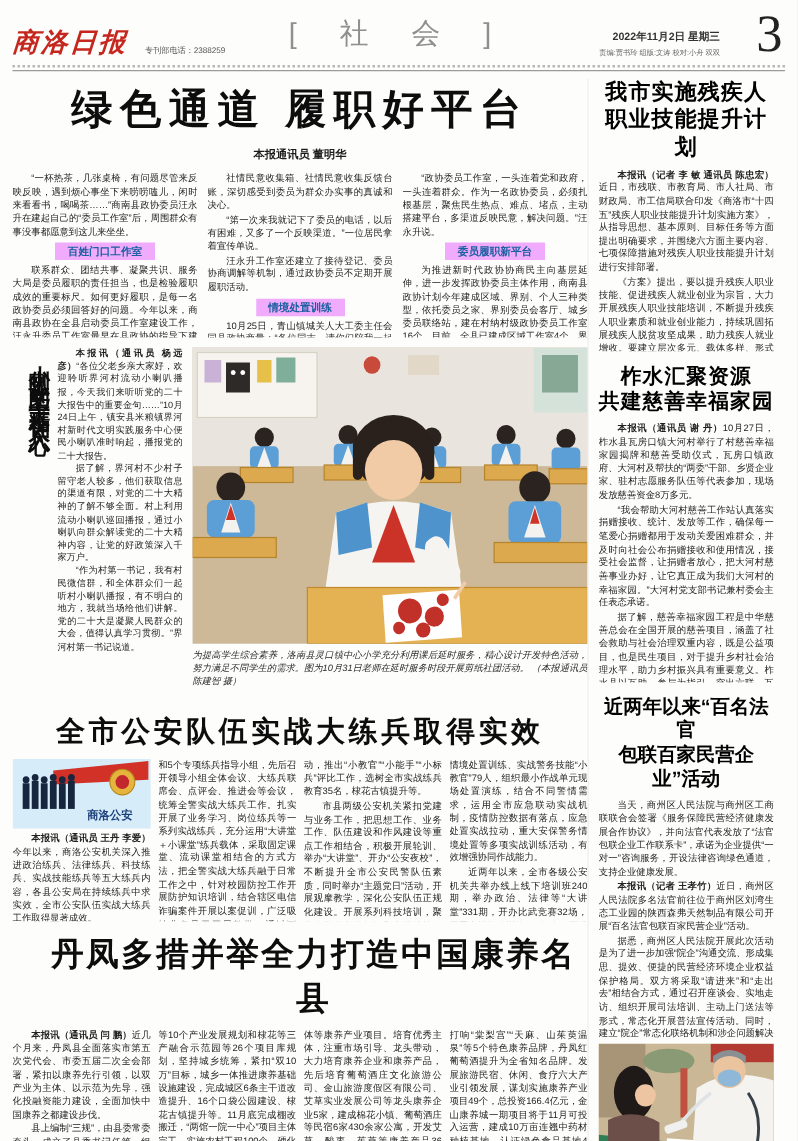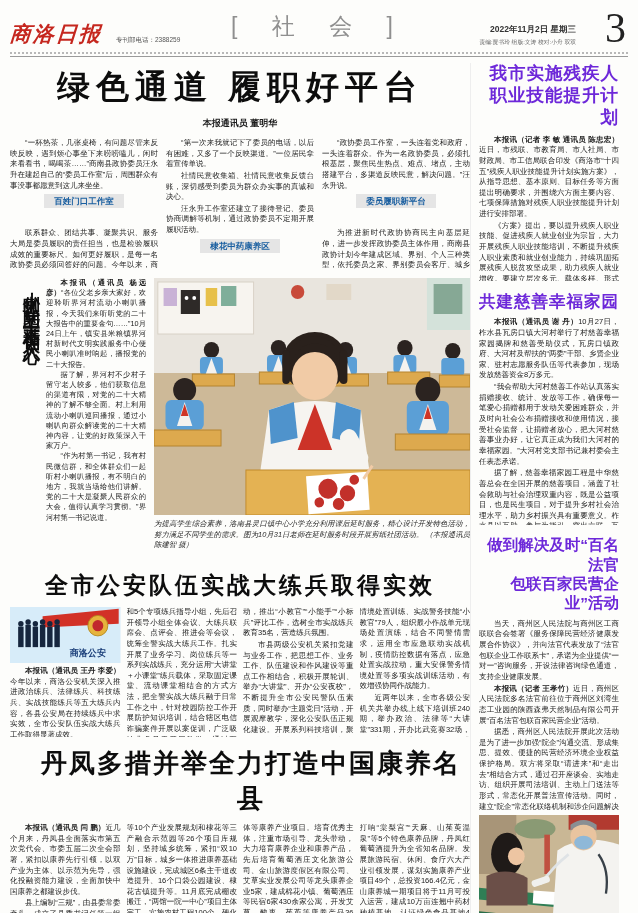--- a/index.html
+++ b/index.html
@@ -30,22 +30,22 @@
   .body-text { font-size:7.5px; line-height:1.42; text-align:justify; color:#222; }
   .body-text p { text-indent:2em; margin-bottom:1px; }
   .lead { font-weight:bold; }
 
   
   .a1-head { text-align:center; font-size:33px; font-weight:bold; letter-spacing:6px;
              color:#0d0d0d; margin-top:2px; }
   .a1-byline { text-align:center; font-size:9px; font-weight:bold; margin:7px 0 8px 0; }
   .a1-cols { display:flex; gap:8px; height:132px; overflow:hidden; }
   .a1-cols .col { flex:1; overflow:hidden; }
-  .subhead { display:block; width:fit-content; margin:3px auto 20px auto; padding:1px 10px;
-             background:#e5e5e5; color:#1a5fa0; font-weight:bold; font-size:8.5px; }
+  .subhead { display:block; width:fit-content; margin:3px auto 3px auto; padding:1px 10px;
+             background:#f0abfc; color:#1a5fa0; font-weight:bold; font-size:8.5px; }
 
   
   .mid-band { display:flex; gap:8px; margin-top:8px; height:284px; }
   .laba { width:136px; overflow:hidden; position:relative; }
   .laba-headline { float:left; writing-mode:vertical-rl; text-orientation:upright;
         font-size:17px; font-weight:bold; letter-spacing:4px; line-height:1;
         height:252px; margin-right:6px; color:#0d0d0d; width:30px; }
   .laba-body { font-size:7.3px; line-height:1.4; text-align:justify; }
   .laba-body p { text-indent:2em; }
   .photo-wrap { flex:1; }
@@ -61,21 +61,21 @@
   .police-gfx { width:100%; height:56px; margin-bottom:3px; display:block; }
 
   
   .a4 { margin-top:9px; }
   .a4-head { text-align:center; font-size:26px; font-weight:bold; letter-spacing:2px; color:#0d0d0d;margin-left:22px; }
   .a4-cols { display:flex; gap:6px; height:128px; overflow:hidden; margin-top:7px; }
   .a4-cols .col { flex:1; overflow:hidden; }
 
   
   .side-art { margin-bottom:10px; }
-  .side-head { text-align:right; font-weight:bold; color:#6d28d9; line-height:1.25; }
+  .side-head { text-align:center; font-weight:bold; color:#000000; line-height:1.25; }
   .side-head.h1 { font-size:17.5px; letter-spacing:1px; }
   .side-head.h2 { font-size:16.5px; letter-spacing:1px; }
   .side-head.h3 { font-size:15.5px; }
   .side-body { margin-top:6px; overflow:hidden; }
   .side-body.b1 { height:146px; }
   .side-body.b2 { height:208px; }
   .side-body.b3 { height:192px; }
   .doc-photo { width:100%; height:116px; background:#c9b795; display:block; margin-top:4px; }
 </style>
 </head>
@@ -103,24 +103,24 @@
         <div class="a1-head">绿色通道  履职好平台</div>
         <div class="a1-byline">本报通讯员  董明华</div>
         <div class="a1-cols body-text">
           <div class="col">
             <p>“一杯热茶，几张桌椅，有问题尽管来反映反映，遇到烦心事坐下来唠唠嗑儿，闲时来看看书，喝喝茶……”商南县政协委员汪永升在建起自己的“委员工作室”后，周围群众有事没事都愿意到这儿来坐坐。</p>
             <span class="subhead">百姓门口工作室</span>
             <p>联系群众、团结共事、凝聚共识、服务大局是委员履职的责任担当，也是检验履职成效的重要标尺。如何更好履职，是每一名政协委员必须回答好的问题。今年以来，商南县政协在全县启动委员工作室建设工作，汪永升委员工作室最早在县政协的指导下建立起来。从那以后，工作室成了汪永升联系群众的重要地方。</p>
 
           </div>
           <div class="col">
+            <p>社情民意收集箱、社情民意收集反馈台账，深切感受到委员为群众办实事的真诚和决心。</p>
             <p>“第一次来我就记下了委员的电话，以后有困难，又多了一个反映渠道。”一位居民拿着宣传单说。</p>
-            <p>社情民意收集箱、社情民意收集反馈台账，深切感受到委员为群众办实事的真诚和决心。</p>
             <p>汪永升工作室还建立了接待登记、委员协商调解等机制，通过政协委员不定期开展履职活动。</p>
-            <span class="subhead">棣花中药康养区</span>
+            <span class="subhead">情境处置训练</span>
             <p>10月25日，青山镇城关人大工委主任会同县政协商量：“各位同志，请你们陪我一起去看看五里桥村城乡环境卫生，现在记录给群众想想吧！”</p>
 
           </div>
           <div class="col">
             <p>“政协委员工作室，一头连着党和政府，一头连着群众。作为一名政协委员，必须扎根基层，聚焦民生热点、难点、堵点，主动搭建平台，多渠道反映民意，解决问题。”汪永升说。</p>
             <span class="subhead">委员履职新平台</span>
             <p>为推进新时代政协协商民主向基层延伸，进一步发挥政协委员主体作用，商南县政协计划今年建成区域、界别、个人三种类型，依托委员之家、界别委员会客厅、城乡委员联络站，建在村纳村级政协委员工作室16个。目前，全县已建成区域工作室4个，界别工作室2个，委员工作室1个，其他工作室正在加快建设。</p>
 
           </div>
         </div>
@@ -250,21 +250,21 @@
               <circle cx="97" cy="20" r="6" fill="#c1272d"></circle>
               <text x="66" y="52" font-size="10" font-weight="bold" fill="#1b3f7a">商洛公安</text>
             </svg>
             <p><span class="lead">本报讯（通讯员 王丹 李爱）</span><span>今年以来，商洛公安机关深入推进政治练兵、法律练兵、科技练兵、实战技能练兵等五大练兵内容，各县公安局在持续练兵中求实效，全市公安队伍实战大练兵工作取得显著成效。</span></p>
 
           </div>
           <div class="col">
             <p style="text-indent:0">和5个专项练兵指导小组，先后召开领导小组全体会议、大练兵联席会、点评会、推进会等会议，统筹全警实战大练兵工作。扎实开展了业务学习、岗位练兵等一系列实战练兵，充分运用“大讲堂＋小课堂”练兵载体，采取固定课堂、流动课堂相结合的方式方法，把全警实战大练兵融于日常工作之中，针对校园防控工作开展防护知识培训，结合辖区电信诈骗案件开展以案促训，广泛吸纳业务骨干开展教学，通过互动、研讨、交流、点评等方式，破解难题，打造品牌，确保原汁原味工作任务完成。结合考核评比练兵，围绕开展六大竞赛活</p>
           </div>
           <div class="col">
-            <p style="text-indent:0">动，推出“小教官”“小能手”“小标兵”评比工作，选树全市实战练兵教育35名，营造练兵氛围。</p>
+            <p style="text-indent:0">动，推出“小教官”“小能手”“小标兵”评比工作，选树全市实战练兵教育35名，棣花古镇提升等。</p>
             <p>市县两级公安机关紧扣党建与业务工作，把思想工作、业务工作、队伍建设和作风建设等重点工作相结合，积极开展轮训、举办“大讲堂”、开办“公安夜校”，不断提升全市公安民警队伍素质，同时举办“主题党日”活动，开展观摩教学，深化公安队伍正规化建设。开展系列科技培训，聚焦全警信息化知识和实操技能，以30项信息化练兵课题，开展实操比武应用信息化对抗竞赛，相继开展联合实训式警械武装、基础技能技术测试、实弹射击等训练，常态警</p>
           </div>
           <div class="col">
             <p style="text-indent:0">情境处置训练、实战警务技能“小教官”79人，组织最小作战单元现场处置演练，结合不同警情需求，运用全市应急联动实战机制，疫情防控数据有落点，应急处置实战拉动，重大安保警务情境处置等多项实战训练活动，有效增强协同作战能力。</p>
             <p>近两年以来，全市各级公安机关共举办线上线下培训班240期，举办政治、法律等“大讲堂”331期，开办比武竞赛32场，开展实操拉动训练125场次，圆满完成了近年各项重大活动安保任务，全市刑事案件立案总量同比下降21%，八类主要刑事案件数同比下降34%，各类岗位案件整固同比下降14%，公安队伍履职能力水平不断提升。</p>
           </div>
         </div>
       </div>
 
       <div class="a4">
@@ -296,32 +296,33 @@
           <div>职业技能提升计划</div>
         </div>
         <div class="side-body body-text b1">
           <p><span class="lead">本报讯（记者 李 敏 通讯员 陈忠宏）</span><span>近日，市残联、市教育局、市人社局、市财政局、市工信局联合印发《商洛市“十四五”残疾人职业技能提升计划实施方案》，从指导思想、基本原则、目标任务等方面提出明确要求，并围绕六方面主要内容、七项保障措施对残疾人职业技能提升计划进行安排部署。</span></p>
           <p>《方案》提出，要以提升残疾人职业技能、促进残疾人就业创业为宗旨，大力开展残疾人职业技能培训，不断提升残疾人职业素质和就业创业能力，持续巩固拓展残疾人脱贫攻坚成果，助力残疾人就业增收。要建立层次多元、载体多样、形式多样、管理规范的残疾人职业技能培训体系，以就业技能培训、岗位技能提升培训、创业创新培训、中高技能人才培训、用人单位及就业服务人员培训为主要内容，帮助残疾人实现多渠道就业。确保到2025年，培育残疾人职业培训品牌不断扩大，培训质量稳步提升，基本满足残疾人各类职业培训需求。</p>
         </div>
       </div>
 
       <div class="side-art">
         <div class="side-head h2">
+          <div>柞水汇聚资源</div>
           <div>共建慈善幸福家园</div>
         </div>
         <div class="side-body body-text b2">
           <p><span class="lead">本报讯（通讯员 谢 丹）</span><span>10月27日，柞水县瓦房口镇大河村举行了村慈善幸福家园揭牌和慈善受助仪式，瓦房口镇政府、大河村及帮扶的“两委”干部、乡贤企业家、驻村志愿服务队伍等代表参加，现场发放慈善资金8万多元。</span></p>
           <p>“我会帮助大河村慈善工作站认真落实捐赠接收、统计、发放等工作，确保每一笔爱心捐赠都用于发动关爱困难群众，并及时向社会公布捐赠接收和使用情况，接受社会监督，让捐赠者放心，把大河村慈善事业办好，让它真正成为我们大河村的幸福家园。”大河村党支部书记兼村委会主任表态承诺。</p>
           <p>据了解，慈善幸福家园工程是中华慈善总会在全国开展的慈善项目，涵盖了社会救助与社会治理双重内容，既是公益项目，也是民生项目，对于提升乡村社会治理水平，助力乡村振兴具有重要意义。柞水县以互助、参与为指引，突出六联、互助特征，全面推进“慈善幸福家园”工程落地布局，引导社会力量参与社区治理，为基层慈善事业注入社会新基因，助力“美丽乡村”建设和乡村振兴。大河村慈善幸福家园于今年3月开始筹备创建，现已成立了村慈善工作站，设立了慈善关爱中心，制定了村慈善公约，组建了慈善志愿服务队3支，服务队成员20人。截至10月底，全县已建成“慈善幸福家园”村社18个，网上认领村社18个，线下捐款20多万元。</p>
         </div>
       </div>
 
       <div class="side-art">
         <div class="side-head h3">
-          <div>做到解决及时“百名法官</div>
+          <div>近两年以来“百名法官</div>
           <div>包联百家民营企业”活动</div>
         </div>
         <div class="side-body body-text b3">
           <p>当天，商州区人民法院与商州区工商联联合会签署《服务保障民营经济健康发展合作协议》，并向法官代表发放了“法官包联企业工作联系卡”，承诺为企业提供“一对一”咨询服务，开设法律咨询绿色通道，支持企业健康发展。</p>
           <p><span class="lead">本报讯（记者 王孝竹）</span><span>近日，商州区人民法院多名法官前往位于商州区刘湾生态工业园的陕西森弗天然制品有限公司开展“百名法官包联百家民营企业”活动。</span></p>
           <p>据悉，商州区人民法院开展此次活动是为了进一步加强“院企”沟通交流、形成集思、提效、便捷的民营经济环境企业权益保护格局。双方将采取“请进来”和“走出去”相结合方式，通过召开座谈会、实地走访、组织开展司法培训、主动上门送法等形式，常态化开展普法宣传活动。同时，建立“院企”常态化联络机制和涉企问题解决反馈渠道，通过建立包联企业问题诉求台账、强化解决措施，做到解决及时，全力打通为企业解决问题“绿色通道”。</p>
         </div>
         <svg class="doc-photo" viewBox="0 0 150 118" preserveAspectRatio="none">
           <rect x="0" y="0" width="150" height="118" fill="#c9b795"></rect>
           <rect x="0" y="0" width="40" height="60" fill="#a89578"></rect>

